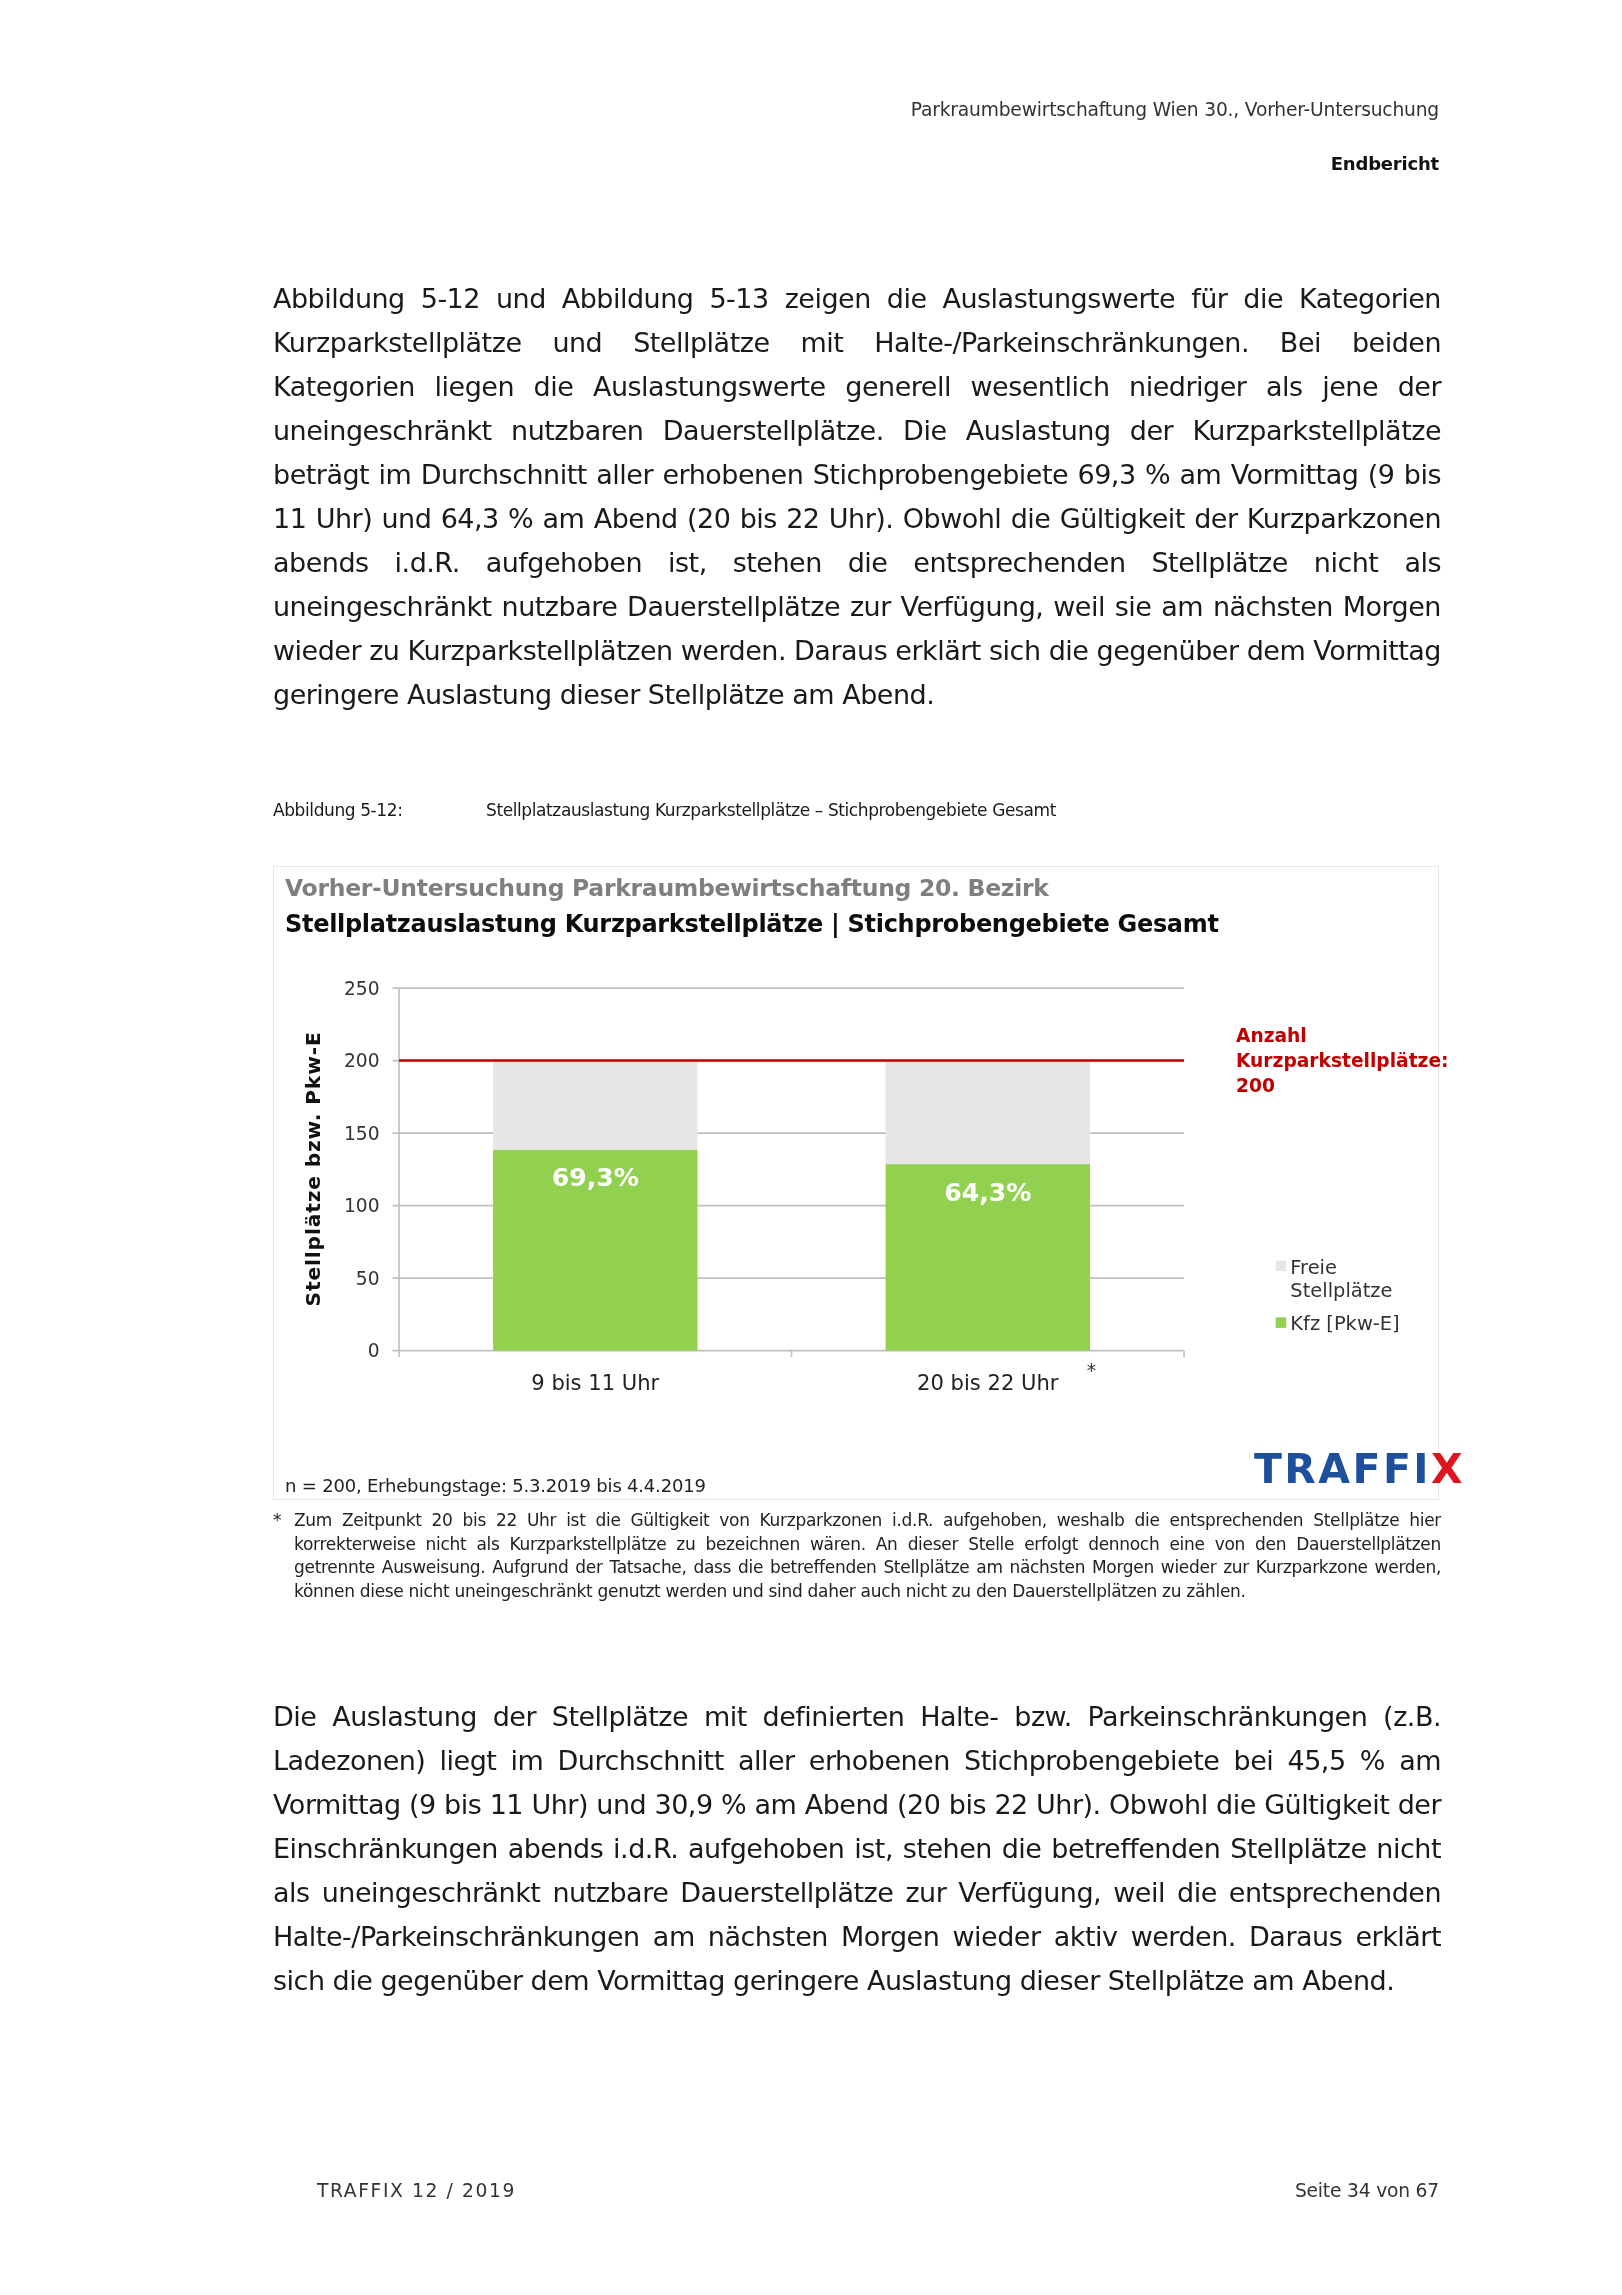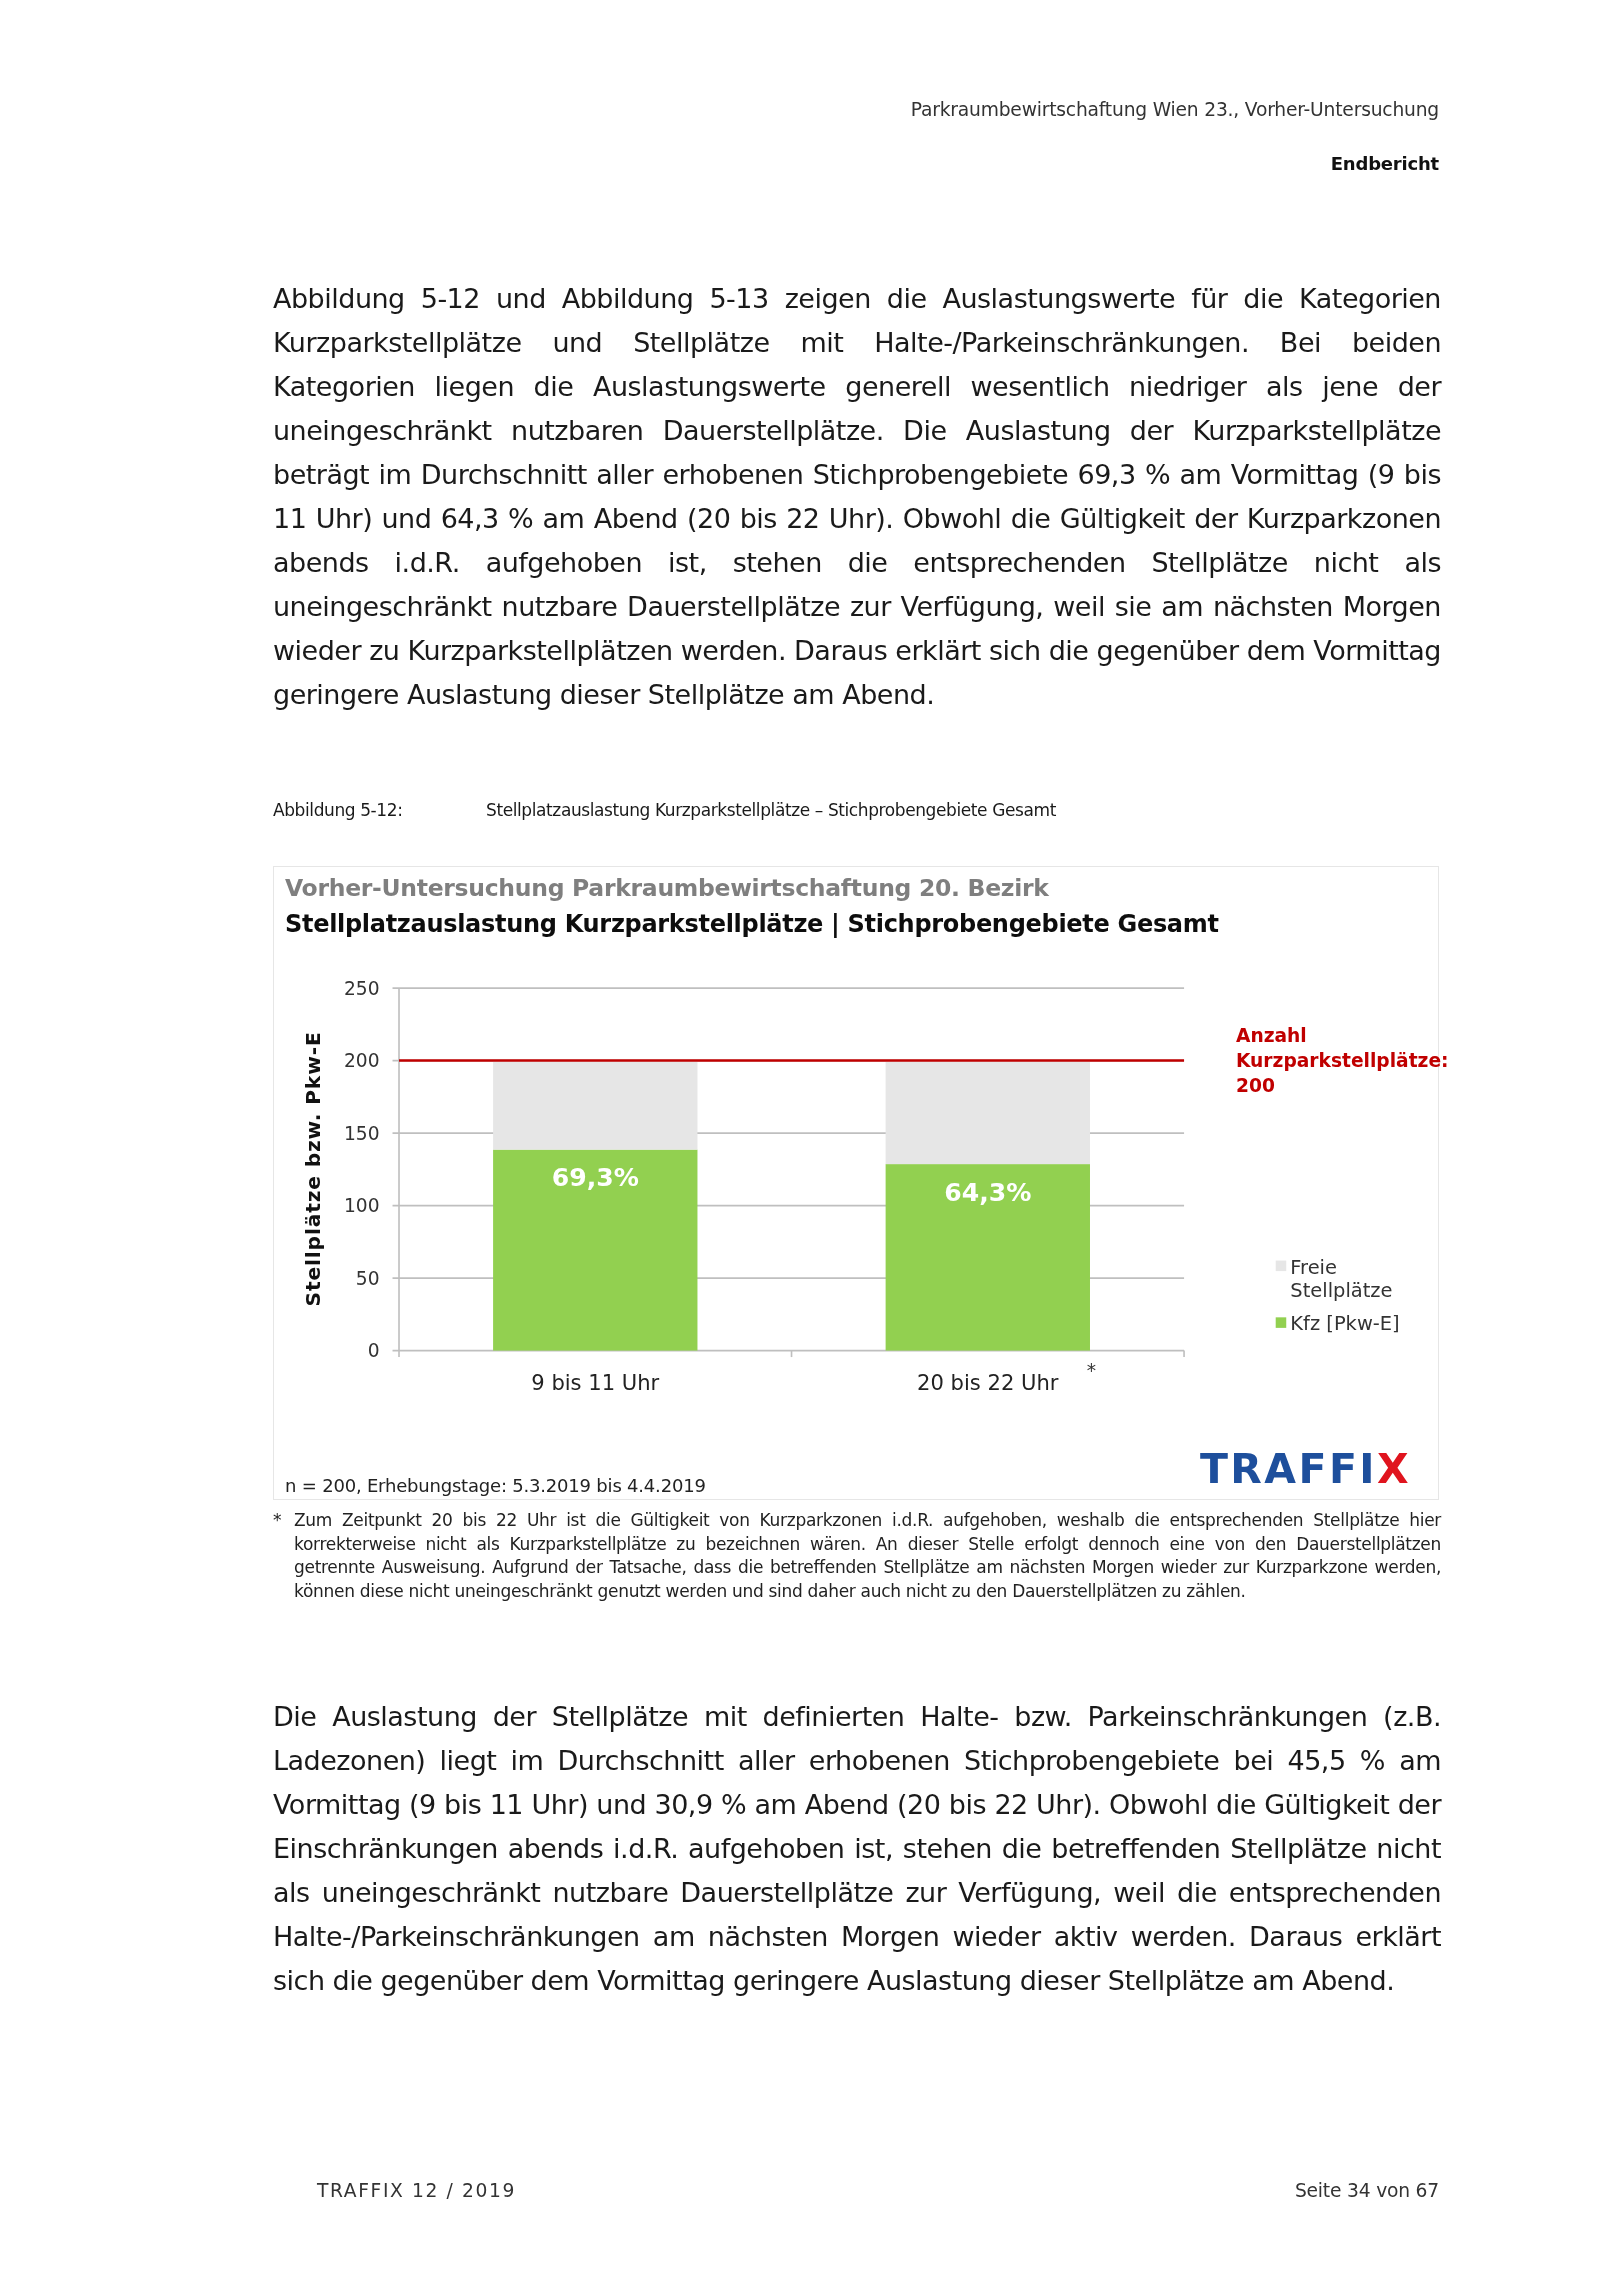--- a/index.html
+++ b/index.html
@@ -25,38 +25,38 @@
                   color: #0d0d0d; letter-spacing: -0.3px; }
   #chart-svg { position: absolute; left: 0; top: 0; }
   .tick-label { font-size: 23px; fill: #333; font-family: "DejaVu Sans", sans-serif; }
   .cat-label { font-size: 26px; fill: #222; font-family: "DejaVu Sans", sans-serif; }
   .bar-label { font-size: 31px; fill: #fff; font-weight: bold; font-family: "DejaVu Sans", sans-serif; }
   .ylab { font-size: 25px; font-weight: bold; fill: #111; font-family: "DejaVu Sans", sans-serif; letter-spacing: 1px; }
   .ref-label { font-size: 23px; font-weight: bold; fill: #c00000; font-family: "DejaVu Sans", sans-serif; }
   .legend-text { font-size: 24px; fill: #333; font-family: "DejaVu Sans", sans-serif; }
 
   #chart-note { position: absolute; left: 285px; top: 1475px; font-size: 18px; color: #222; letter-spacing: -0.2px; }
-  #logo { position: absolute; left: 1200px; top: 1445px; font-size: 41px; font-weight: bold;
+  #logo { position: absolute; left: 1254px; top: 1445px; font-size: 41px; font-weight: bold;
           letter-spacing: 2.4px; font-family: "DejaVu Sans", sans-serif; }
   #logo .logo-main { color: #1e4f9c; }
   #logo .logo-x { color: #e0141e; }
 
   #footnote { position: absolute; left: 273px; top: 1509px; width: 1168px; font-size: 17px;
               line-height: 23.5px; color: #222; letter-spacing: -0.3px; }
   #footnote .fn-mark { position: absolute; left: 0; top: 0; }
   #footnote .fn-text { display: block; margin-left: 21px; text-align: justify; }
 
   .footer { position: absolute; top: 2180px; font-size: 18.7px; color: #333; letter-spacing: -0.2px; }
   #footer-left { left: 273px; letter-spacing: 1.6px; margin-left: 44px; }
   #footer-right { right: 183px; }
 </style>
 </head>
 <body>
 
-<div id="hdr1" class="hdr-line">Parkraumbewirtschaftung Wien 23., Vorher-Untersuchung</div>
+<div id="hdr1" class="hdr-line">Parkraumbewirtschaftung Wien 30., Vorher-Untersuchung</div>
 <div id="hdr2" class="hdr-line">Endbericht</div>
 
 <div id="para1" class="para">Abbildung 5-12 und Abbildung 5-13 zeigen die Auslastungswerte für die Kategorien Kurzparkstellplätze und Stellplätze mit Halte-/Parkeinschränkungen. Bei beiden Kategorien liegen die Auslastungswerte generell wesentlich niedriger als jene der uneingeschränkt nutzbaren Dauerstellplätze. Die Auslastung der Kurzparkstellplätze beträgt im Durchschnitt aller erhobenen Stichprobengebiete 69,3 % am Vormittag (9 bis 11 Uhr) und 64,3 % am Abend (20 bis 22 Uhr). Obwohl die Gültigkeit der Kurzparkzonen abends i.d.R. aufgehoben ist, stehen die entsprechenden Stellplätze nicht als uneingeschränkt nutzbare Dauerstellplätze zur Verfügung, weil sie am nächsten Morgen wieder zu Kurzparkstellplätzen werden. Daraus erklärt sich die gegenüber dem Vormittag geringere Auslastung dieser Stellplätze am Abend.</div>
 
 <div id="fig-caption">
   <span class="cap-label">Abbildung 5-12:</span><span>Stellplatzauslastung Kurzparkstellplätze – Stichprobengebiete Gesamt</span>
 </div>
 
 <div id="chart-box"></div>
 <div id="chart-title1">Vorher-Untersuchung Parkraumbewirtschaftung 20. Bezirk</div>

